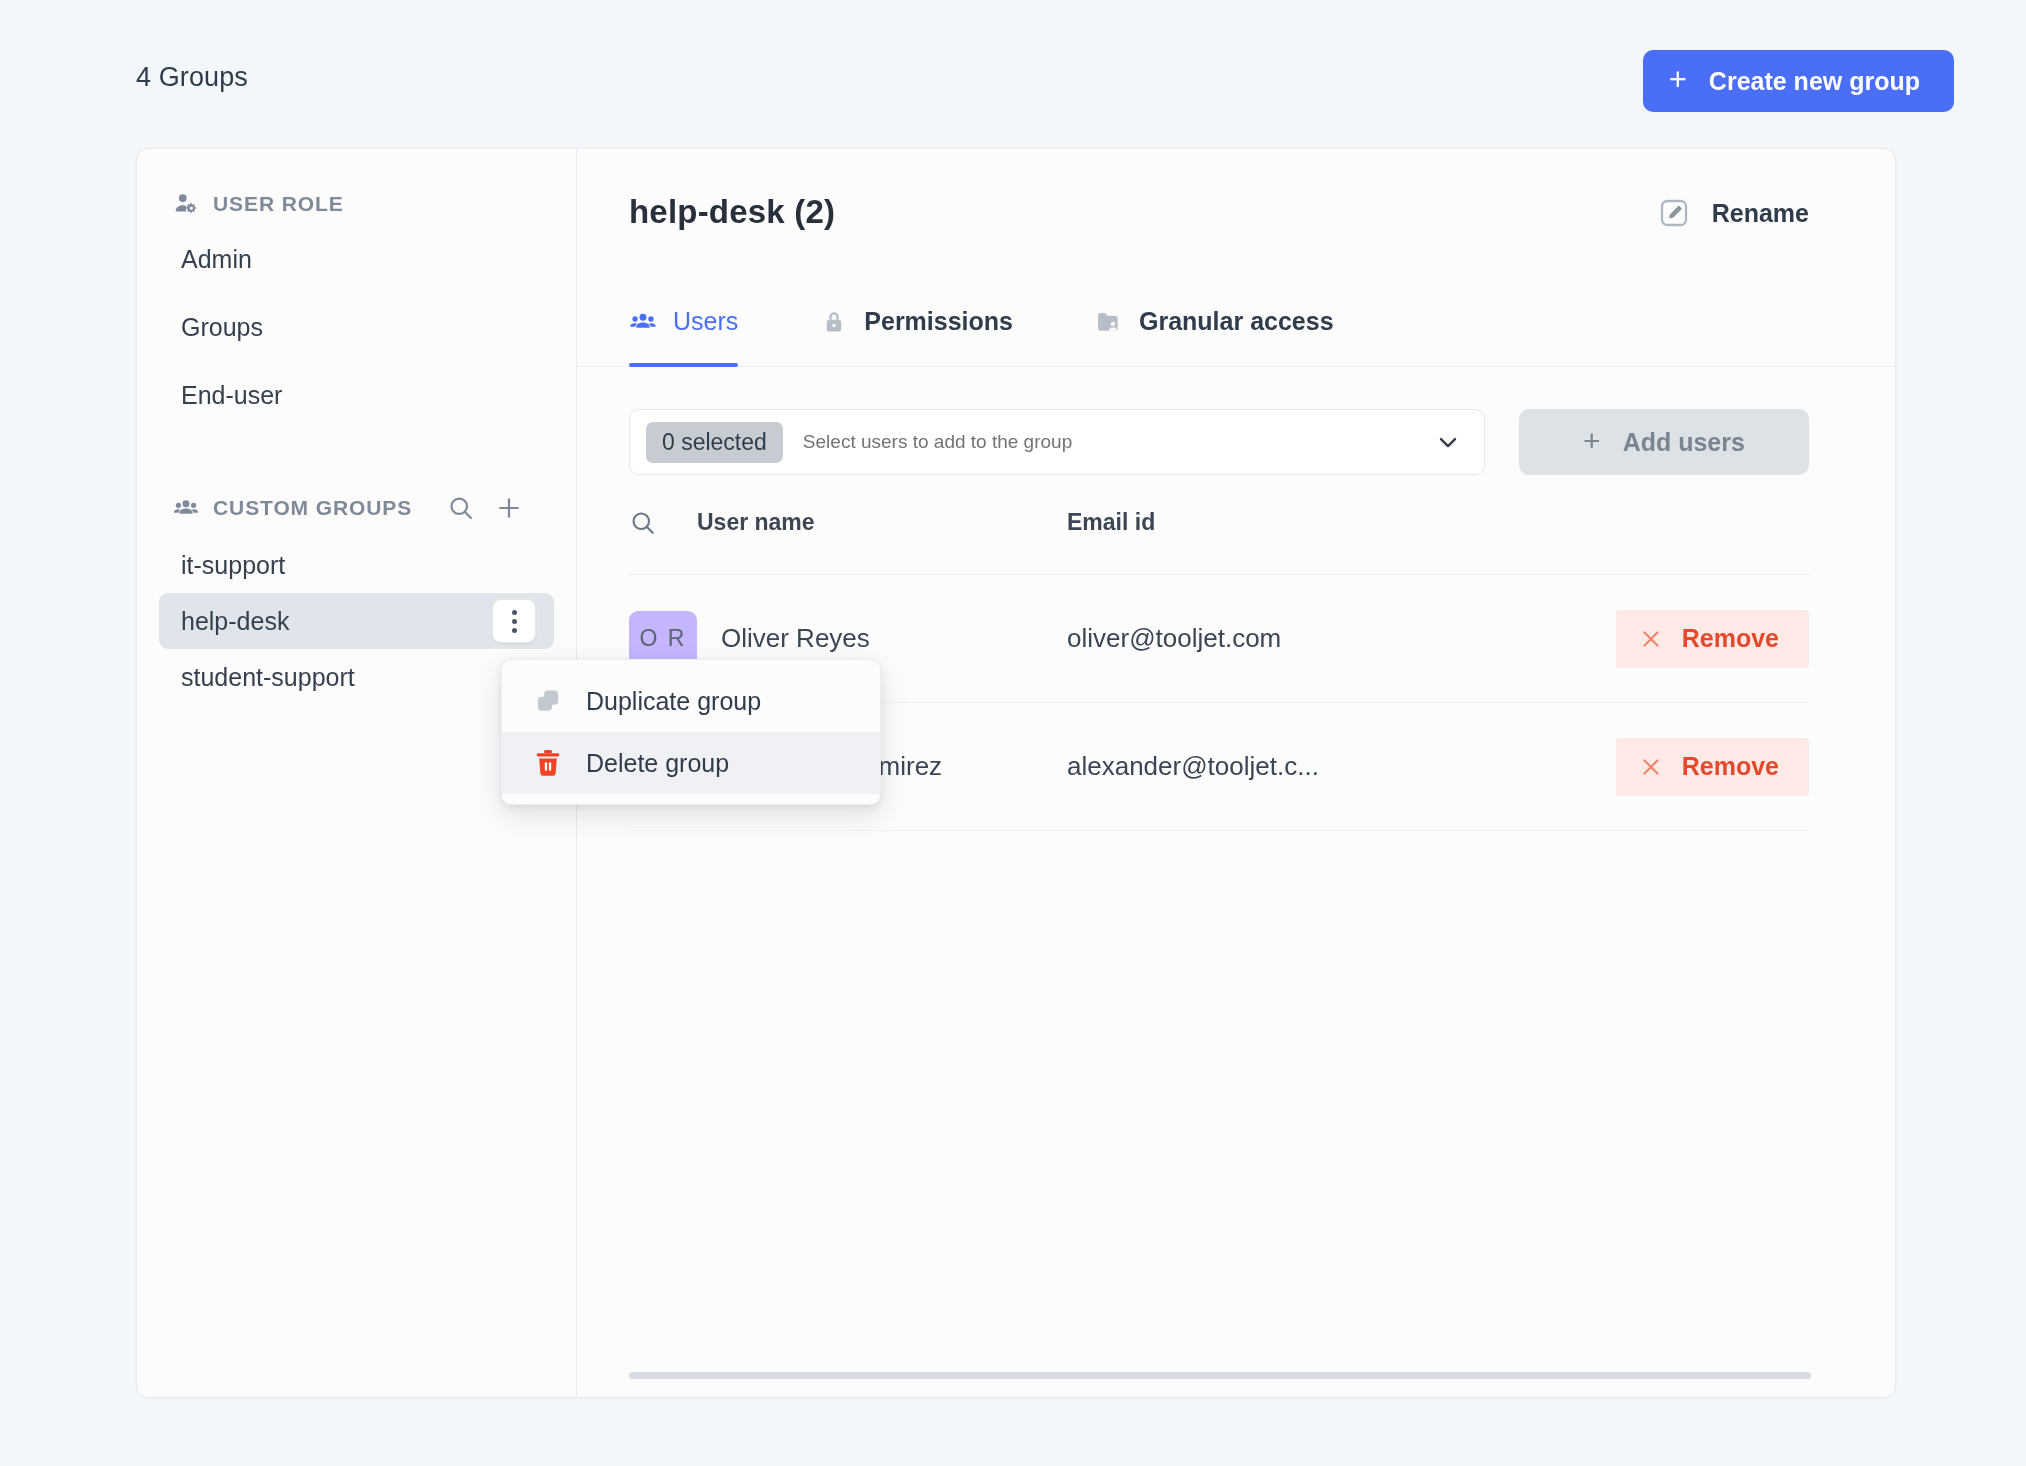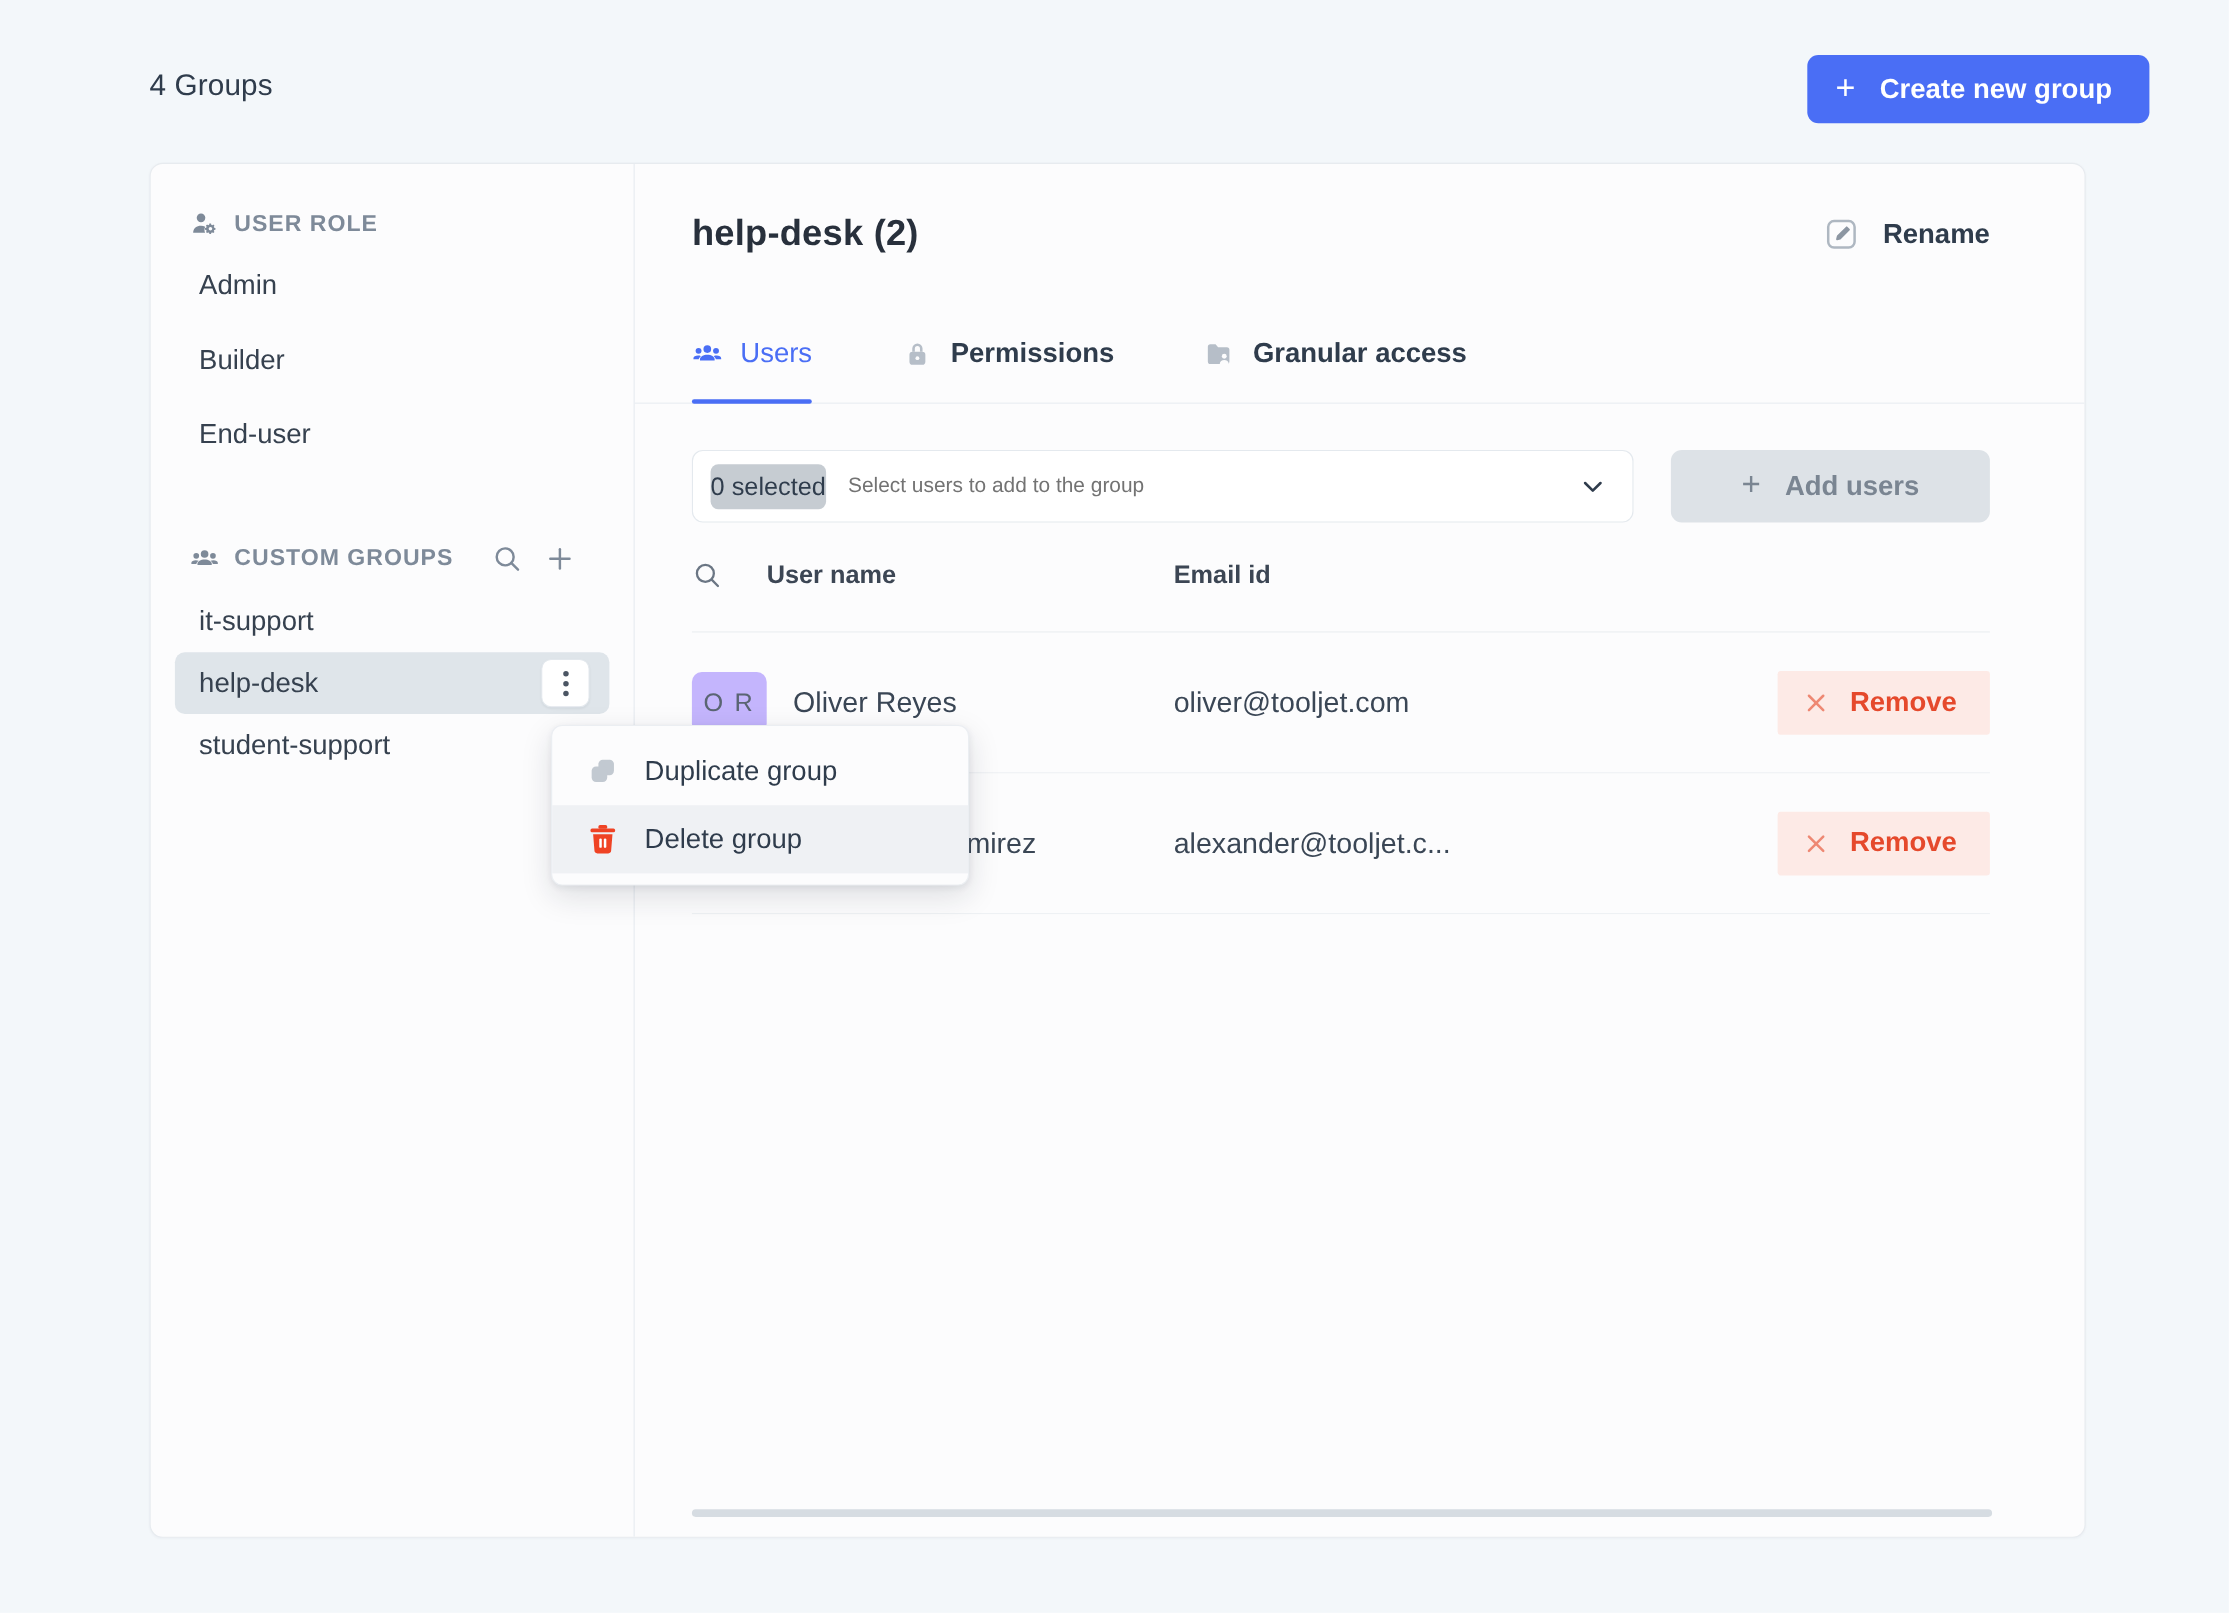--- a/index.html
+++ b/index.html
@@ -124,21 +124,21 @@
     display: flex; align-items: center; gap: 34px;
     padding: 42px 86px 0 52px;
   }
   .select-box {
     flex: 1; height: 66px; background: #fff;
     border: 1px solid #e4e9ee; border-radius: 10px;
     display: flex; align-items: center; padding: 0 22px 0 16px; gap: 20px;
     cursor: pointer; position: relative;
   }
   .chip {
-    background: #c6ccd2; border-radius: 7px; padding: 7px 0;
+    background: #c6ccd2; border-radius: 7px; padding: 7px 16px;
     font-size: 23px; color: #2f3c4c;
   }
   .select-ph { font-size: 19px; color: #737373; flex: 1; }
   .chev { width: 28px; height: 28px; display: block; }
   .add-users {
     width: 290px; height: 66px;
     background: #dde2e7; border: none; border-radius: 10px;
     display: flex; align-items: center; justify-content: center; gap: 22px;
     font-size: 25px; font-weight: bold; color: #7a8592; cursor: pointer;
     font-family: "Liberation Sans", sans-serif;
@@ -208,21 +208,21 @@
             <circle cx="16.9" cy="15.7" r="1.5" fill="#fcfcfd"></circle>
           </svg>
         </span>
         <span>USER ROLE</span>
       </div>
       <div class="side-list role-list">
         <div class="side-item">
           <span>Admin</span>
         </div>
         <div class="side-item">
-          <span>Builder</span>
+          <span>Groups</span>
         </div>
         <div class="side-item">
           <span>End-user</span>
         </div>
       </div>
 
       <div class="side-head custom-head">
         <span class="ic">
           <svg viewBox="0 0 24 24" width="26" height="26" fill="#7e8a99">
             <circle cx="12" cy="8" r="3.2"></circle>

